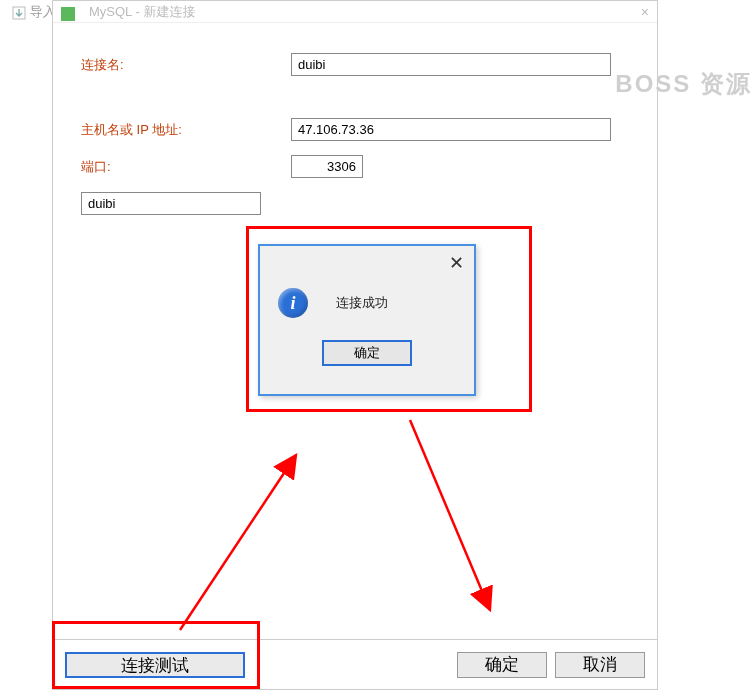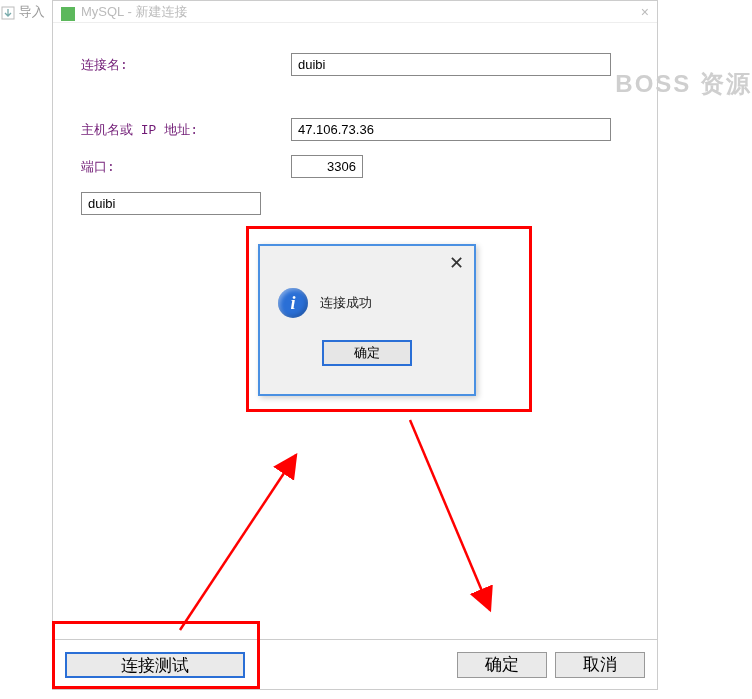--- a/index.html
+++ b/index.html
@@ -1,47 +1,47 @@
 <!DOCTYPE html>
 <html><head>
   <meta charset="utf-8">
   <style>
     * { margin: 0; padding: 0; box-sizing: border-box; font-family: "Microsoft YaHei", "SimSun", sans-serif; font-size: 13px; }
     body { background: #fff; width: 752px; height: 699px; position: relative; overflow: hidden; }
     
-    .bg-left { position: absolute; left: 0; top: 0; font-size: 13px; color: #999; padding: 3px 1px; }
+    .bg-left { position: absolute; left: 0; top: 0; font-size: 13px; color: #999; padding: 3px 12px; }
     .bg-left .import-icon { display: inline-block; width: 14px; height: 14px; vertical-align: middle; }
     
     .main-window {
       position: absolute; left: 52px; top: 0; width: 606px; height: 690px;
       border: 1px solid #ccc; background: #fff;
     }
     .title-bar {
       height: 22px; background: #fff; padding: 3px 8px; color: #bbb;
       display: flex; align-items: center; justify-content: space-between;
       border-bottom: 1px solid #eee;
     }
-    .title-bar .title-left { display: flex; align-items: flex-end; gap: 6px; }
+    .title-bar .title-left { display: flex; align-items: flex-end; gap: 14px; }
     .title-bar .app-icon { width: 14px; height: 14px; background: #5cb85c; display: inline-block; }
     .title-bar .close-x { color: #bbb; font-size: 14px; cursor: default; }
     
     .tab-area { margin: 10px 12px 0 12px; }
     .tabs { display: flex; border-bottom: 1px solid #ccc; }
     .tab {
       padding: 6px 18px; border: 1px solid transparent; border-bottom: none;
       cursor: pointer; background: transparent; color: #333;
     }
     .tab.active {
       border: 1px solid #ccc; border-bottom: 1px solid #fff;
       background: #fff; position: relative; top: 1px;
     }
     
     .form-area { padding: 20px 16px 10px 16px; }
     .form-row { display: flex; align-items: center; margin-bottom: 14px; }
-    .form-row label { width: 210px; color: #701a75; font-family: Liberation Mono, monospace; }
+    .form-row label { width: 210px; color: #c2410c; }
     .form-row input[type="text"], .form-row input[type="password"] {
       border: 1px solid #888; padding: 3px 6px; height: 23px; font-size: 13px;
     }
     .in-wide { width: 320px; }
     .in-port { width: 72px; text-align: right; }
     .in-user { width: 180px; }
     
     .gap1 { height: 28px; }
     
     .bottom-bar {
@@ -75,21 +75,21 @@
     }
     .msgbox .msg-title { display: flex; justify-content: flex-end; padding: 6px 10px 0 10px; }
     .msgbox .msg-close { font-size: 18px; cursor: pointer; color: #333; }
     .msgbox .msg-body { display: flex; align-items: center; gap: 12px; padding: 14px 18px 4px 18px; }
     .msgbox .info-icon {
       width: 30px; height: 30px; border-radius: 50%; background: #2a6fd6;
       display: flex; align-items: center; justify-content: center;
       box-shadow: inset -2px -2px 4px rgba(0,0,0,0.2), inset 2px 2px 4px rgba(255,255,255,0.4);
     }
     .msgbox .info-icon .i { color: #fff; font-weight: bold; font-size: 18px; font-family: Georgia, serif; font-style: italic; }
-    .msgbox .msg-text { color: #222; }
+    .msgbox .msg-text { color: #222; margin-left: 16px; }
     .msgbox .msg-btns { text-align: center; padding: 18px 0 0 0; }
     .msgbox .msg-ok {
       border: 2px solid #2a6fd6; background: #e6e6e6; width: 90px; height: 26px;
       cursor: pointer; font-size: 13px;
     }
     
     
     .arrows { position: absolute; left: 0; top: 0; width: 752px; height: 699px; pointer-events: none; }
   </style>
 </head>

